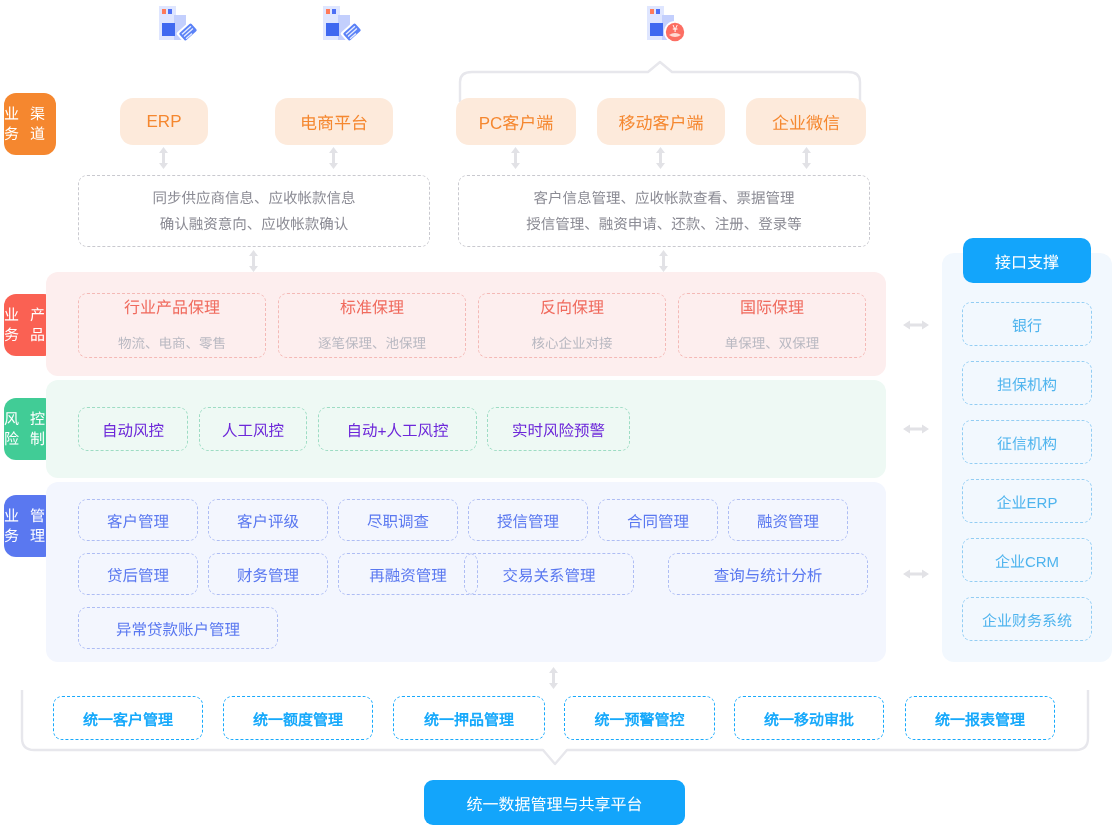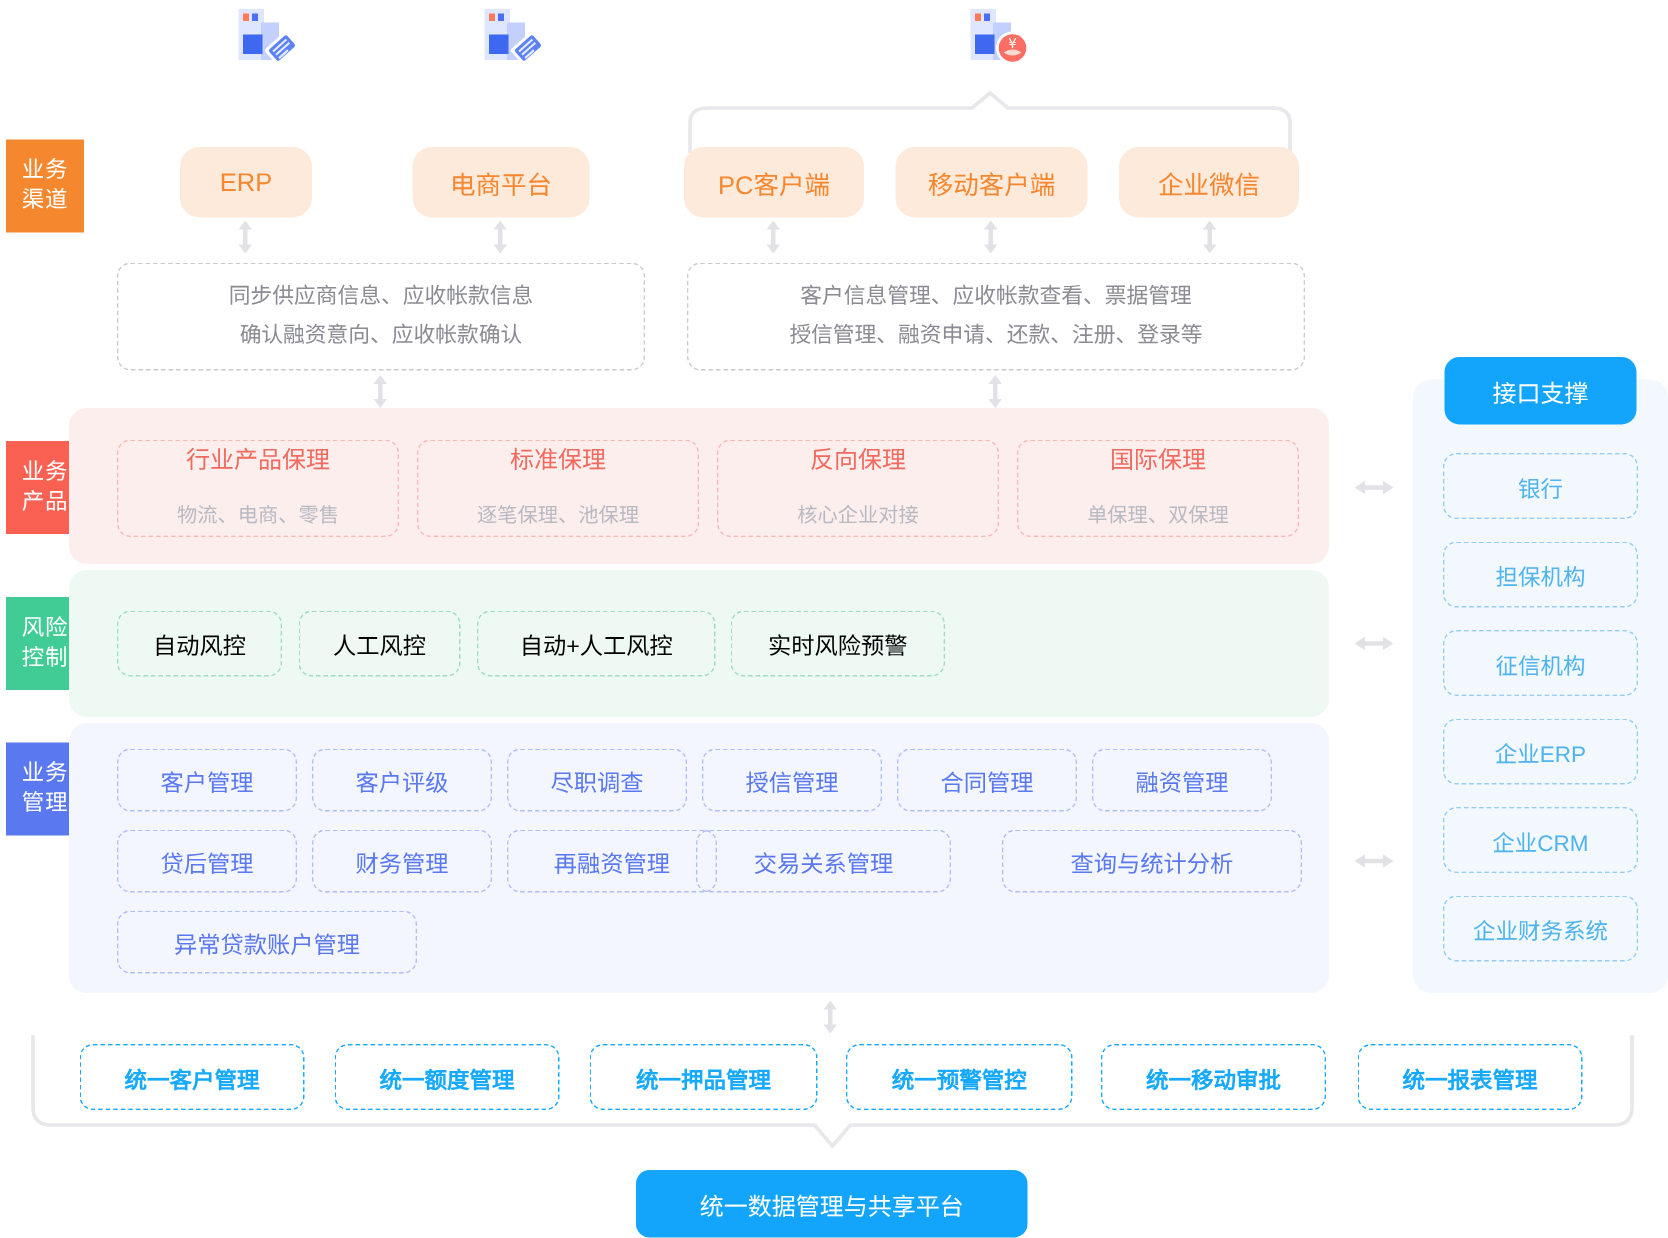--- a/index.html
+++ b/index.html
@@ -8,22 +8,22 @@
     width:1112px;height:825px;
     background:#ffffff;
     font-family:"Liberation Sans","DejaVu Sans",sans-serif;
     overflow:hidden;
     position:relative;
   }
   .stage{position:absolute;left:0;top:0;width:1112px;height:825px;}
 
   
   .stage-tag{
-    position:absolute;width:52px;height:62px;border-radius:0;
-    display:flex;flex-direction:column;align-items:center;justify-content:center;
+    position:absolute;width:52px;height:62px;border-radius:12px;
+    display:flex;flex-direction:row;align-items:center;justify-content:center;
     color:#fff;font-size:15px;line-height:20px;font-weight:400;letter-spacing:.5px;
   }
   .tag-channel{background:#f5872f;left:4px;top:93px;}
   .tag-product{background:#fa6153;left:4px;top:294px;}
   .tag-risk{background:#41cc96;left:4px;top:398px;}
   .tag-manage{background:#5a78f0;left:4px;top:495px;}
 
   
   .top-icon{position:absolute;width:56px;height:46px;}
 
@@ -47,21 +47,21 @@
   .band-manage{background:#f3f6fe;left:46px;top:482px;width:840px;height:180px;}
 
   
   .cell{
     position:absolute;box-sizing:border-box;border-radius:9px;
     display:flex;flex-direction:column;align-items:center;justify-content:center;gap:12px;
   }
   .cell-product{border:1px dashed #f4b9b6;}
   .cell-product .t1{color:#f06a5d;font-size:16px;line-height:22px;}
   .cell-product .t2{color:#b9b9c2;font-size:13.5px;line-height:20px;margin-top:3px;}
-  .cell-risk{border:1px dashed #9ddcc3;color:#000000;font-size:15.5px;}
+  .cell-risk{border:1px dashed #9ddcc3;color:#6d28d9;font-size:15.5px;}
   .cell-manage{border:1px dashed #aebdf4;color:#5a78f0;font-size:15.5px;}
 
   
   .iface-panel{
     position:absolute;left:942px;top:253px;width:170px;height:409px;
     background:#f2f8fe;border-radius:12px;
   }
   .iface-head{
     position:absolute;left:963px;top:238px;width:128px;height:45px;
     background:#13a5fb;border-radius:10px;color:#fff;font-size:16px;

